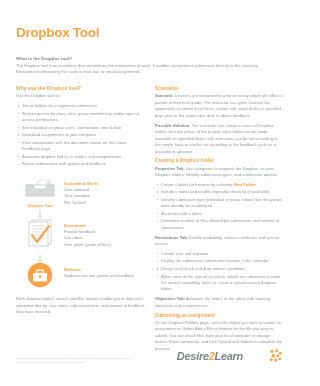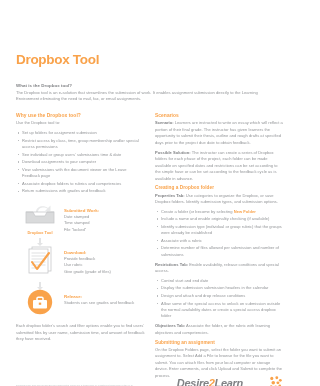--- a/index.html
+++ b/index.html
@@ -12,21 +12,20 @@
     height: 386px;
     font-family: "Liberation Sans", sans-serif;
     color: #6d6e71;
     overflow: hidden;
     position: relative;
   }
   .page {
     position: absolute;
     inset: 0;
     padding: 16px;
-    margin-top: 27px;
   }
 
   
   .title {
     position: absolute;
     left: 16px;
     top: 25px;
     font-size: 13.5px;
     font-weight: bold;
     letter-spacing: -0.3px;

